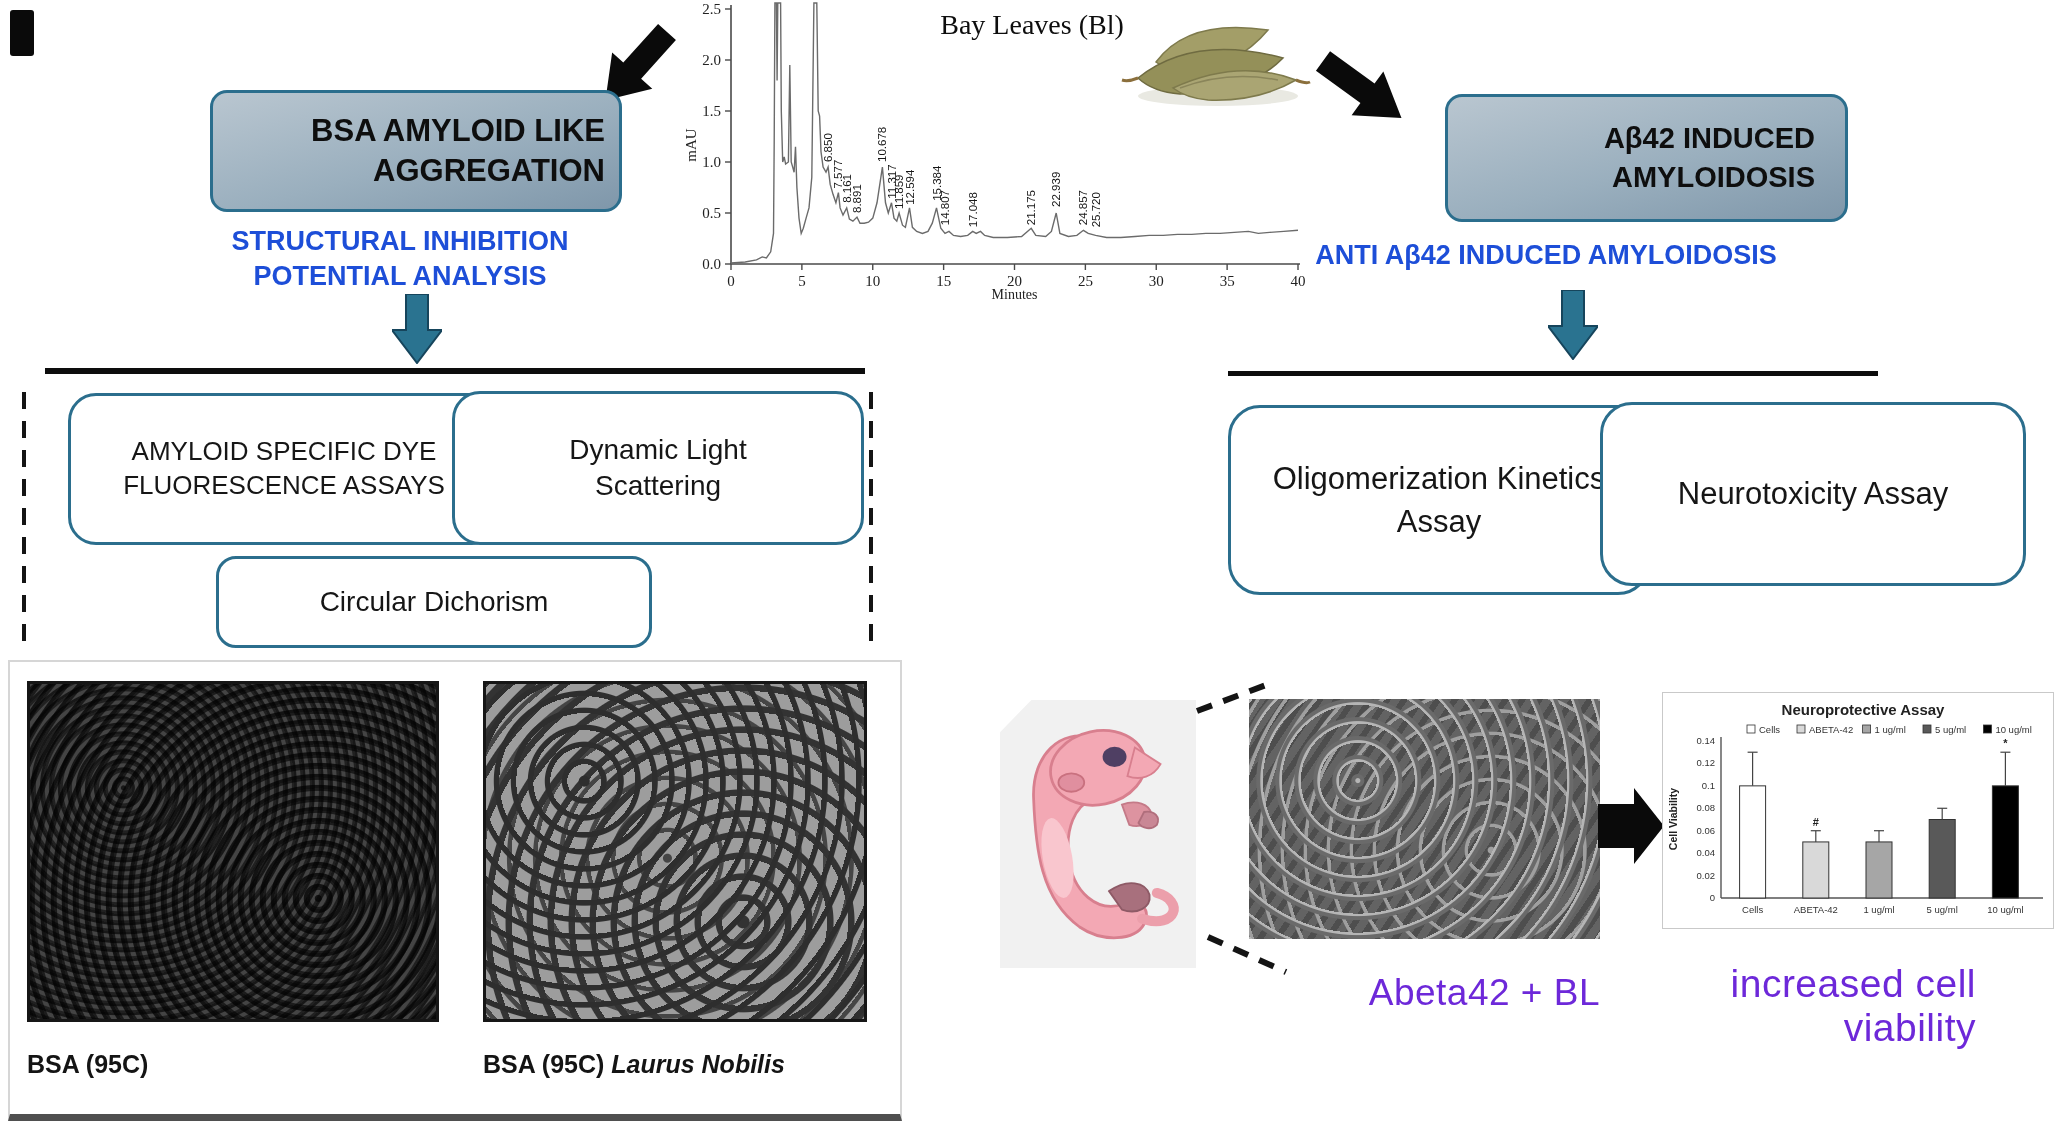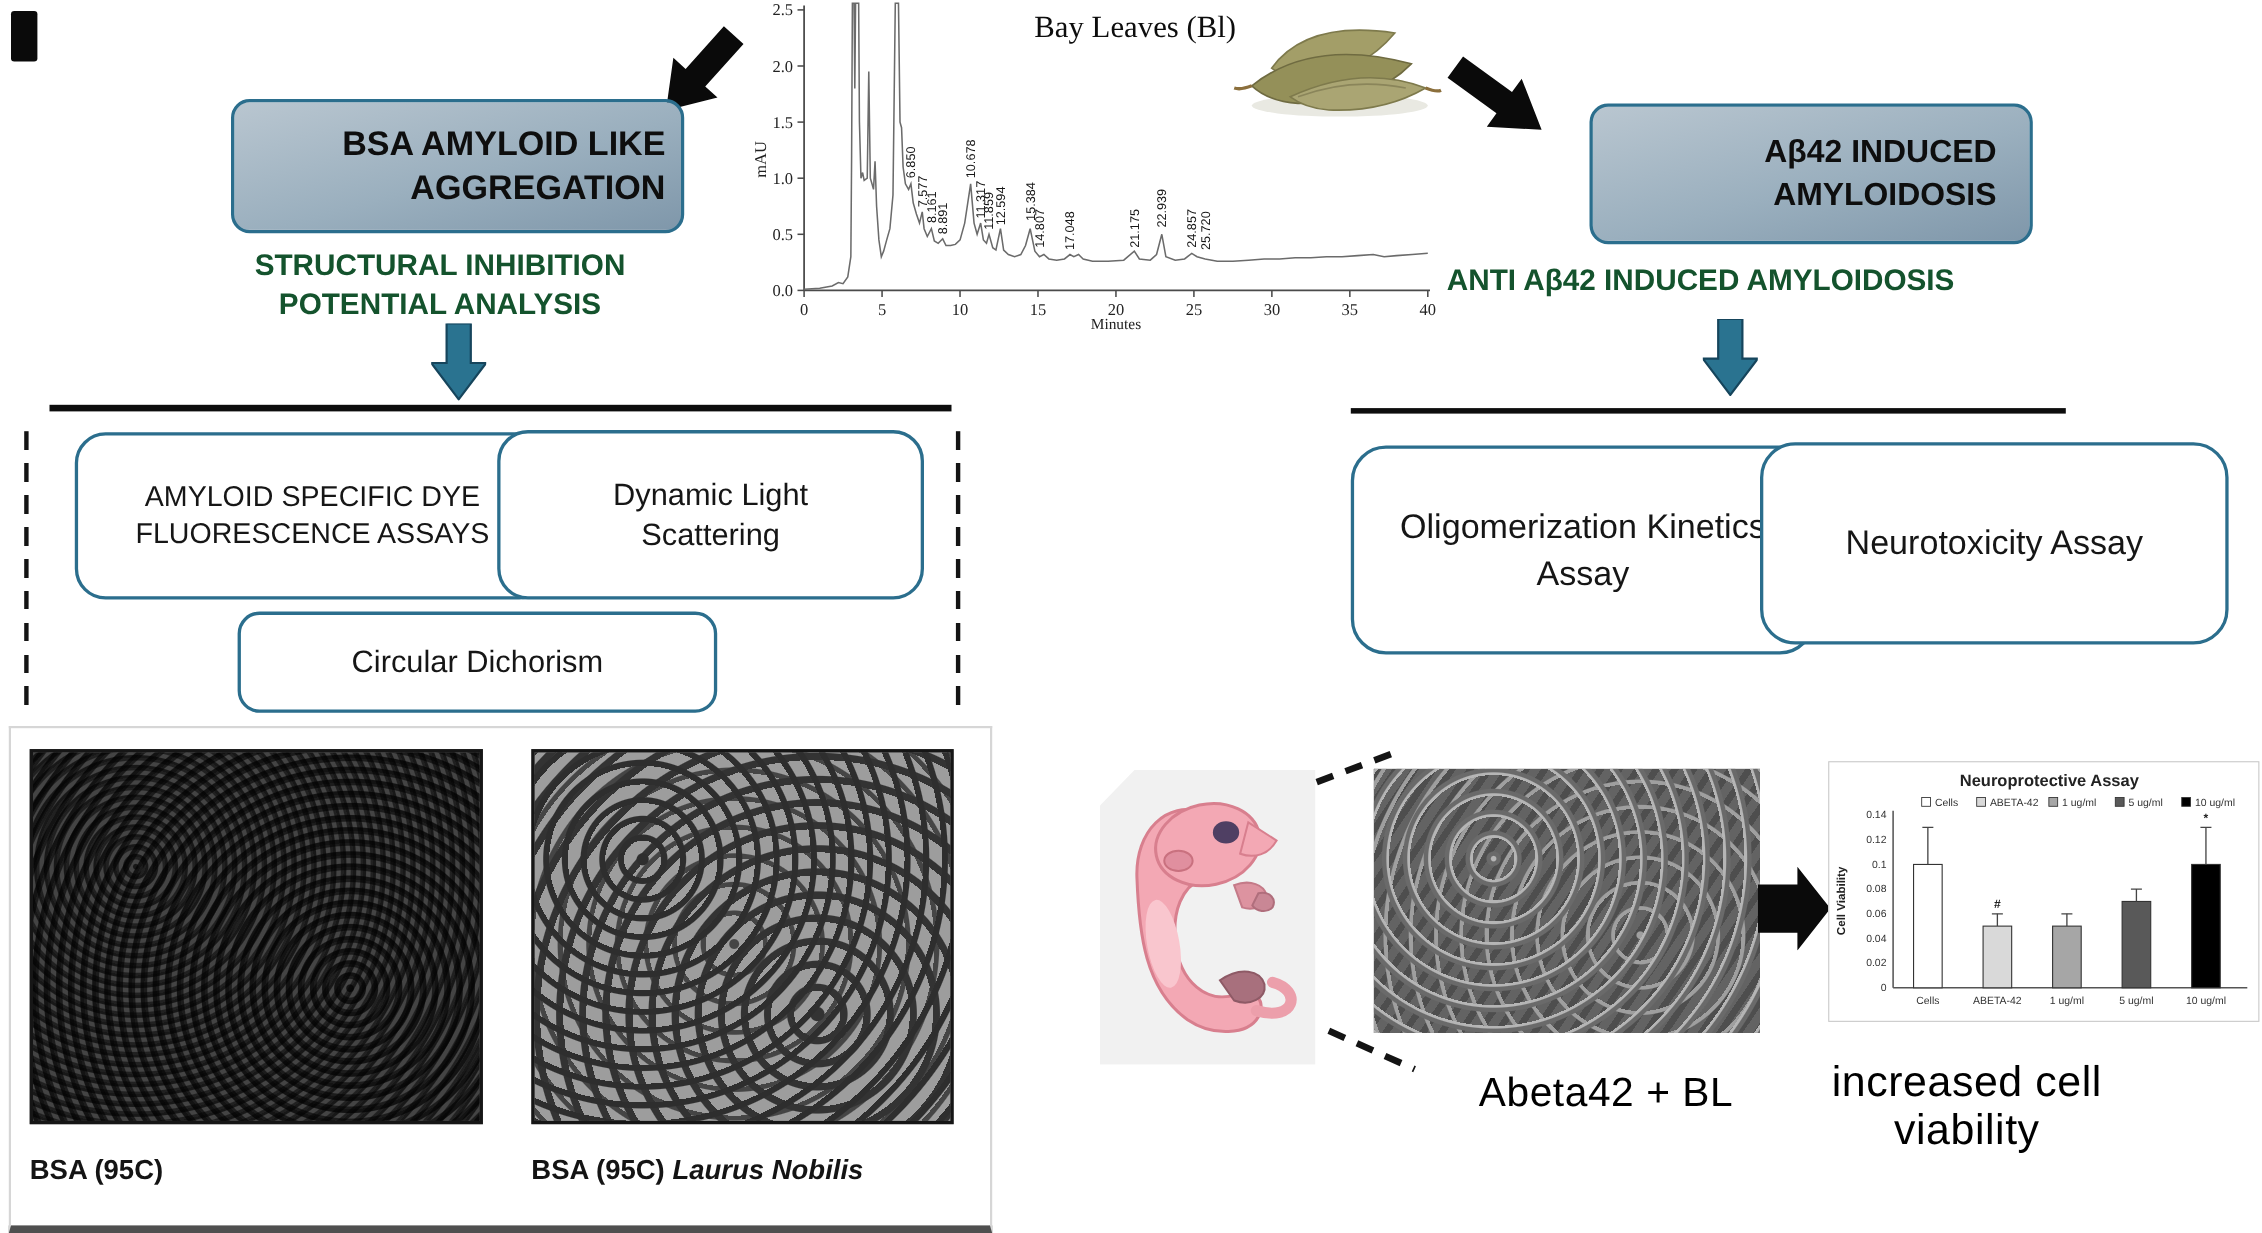--- a/index.html
+++ b/index.html
@@ -14,21 +14,21 @@
     border:3px solid #2b6e8d;border-radius:17px;
     display:flex;align-items:center;justify-content:center;text-align:right;
     font-weight:800;color:#0e0e0e;
   }
   
   .m-box{
     background:#fff;border:3px solid #2b6e8d;border-radius:28px;
     display:flex;align-items:center;justify-content:center;text-align:center;
     font-weight:400;color:#161616;
   }
-  .subtitle{font-weight:800;text-align:center;color:#14532d;line-height:1.3;}
+  .subtitle{font-weight:800;text-align:center;color:#1d4ed8;line-height:1.3;}
   .rule{background:#0d0d0d;}
   .vdash{
     width:4px;
     background:repeating-linear-gradient(180deg,#141414 0 17px,transparent 17px 29px);
   }
   
   .mic{border:3px solid #161616;}
   .mic-dense{
     background-color:#6f6f6f;
     background-image:
@@ -48,21 +48,21 @@
     border:none;
     background-color:#575757;
     background-image:
       repeating-radial-gradient(circle at 31% 34%, #b5b5b5 0 2px, #6a6a6a 3px 6px, transparent 7px 19px),
       repeating-radial-gradient(circle at 69% 63%, #9f9f9f 0 3px, transparent 4px 23px),
       repeating-linear-gradient(124deg,#4e4e4e 0 6px,#636363 6px 14px);
   }
   .mic-label{font-weight:700;font-size:25px;text-align:left;color:#141414;}
   .mic-label .it{font-style:italic;}
   .panel{background:#fff;border:2px solid #d6d6d6;border-bottom:7px solid #4f4f4f;}
-  .big-caption{font-size:37px;color:#000000;text-align:center;letter-spacing:0.5px;}
+  .big-caption{font-size:37px;color:#6d28d9;text-align:right;letter-spacing:0.5px;}
   svg text{font-family:"Liberation Sans",sans-serif;}
   svg .serif{font-family:"Liberation Serif",serif;}
 </style>
 </head>
 <body>
 
 <div id="canvas">
 
   <div class="abs" style="left:10px;top:10px;width:24px;height:46px;background:#0a0a0a;border-radius:3px;"></div>
 
@@ -150,21 +150,21 @@
     <polygon points="14,0 36,0 36,36 50,36 25,69 0,36 14,36" fill="#2a7390" stroke="#16455c" stroke-width="2"></polygon>
   </svg>
 
   <div class="abs rule" style="left:45px;top:368px;width:820px;height:6px;"></div>
 
   <div class="abs vdash" style="left:22px;top:392px;height:256px;"></div>
   <div class="abs vdash" style="left:869px;top:392px;height:256px;"></div>
 
   <div class="abs m-box" style="left:68px;top:393px;width:374px;height:146px;font-size:26px;line-height:1.3;padding:0 26px;">AMYLOID SPECIFIC DYE FLUORESCENCE ASSAYS</div>
 
-  <div class="abs m-box" style="left:452px;top:391px;width:286px;height:148px;font-size:28px;line-height:1.3;padding:0 48px;">Dynamic Light Scattering</div>
+  <div class="abs m-box" style="left:452px;top:391px;width:286px;height:148px;font-size:28px;line-height:1.3;padding:0 60px;">Dynamic Light Scattering</div>
 
   <div class="abs m-box" style="left:216px;top:556px;width:430px;height:86px;font-size:28px;border-radius:20px;">Circular Dichorism</div>
 
   <div class="abs panel" style="left:8px;top:660px;width:890px;height:452px;"></div>
 
   <div class="abs mic mic-dense" style="left:27px;top:681px;width:406px;height:335px;"></div>
   <div class="abs mic mic-blobs" style="left:483px;top:681px;width:378px;height:335px;"></div>
 
   <div class="abs mic-label" style="left:27px;top:1050px;width:406px;">BSA (95C)</div>
   <div class="abs mic-label" style="left:483px;top:1050px;width:378px;">

